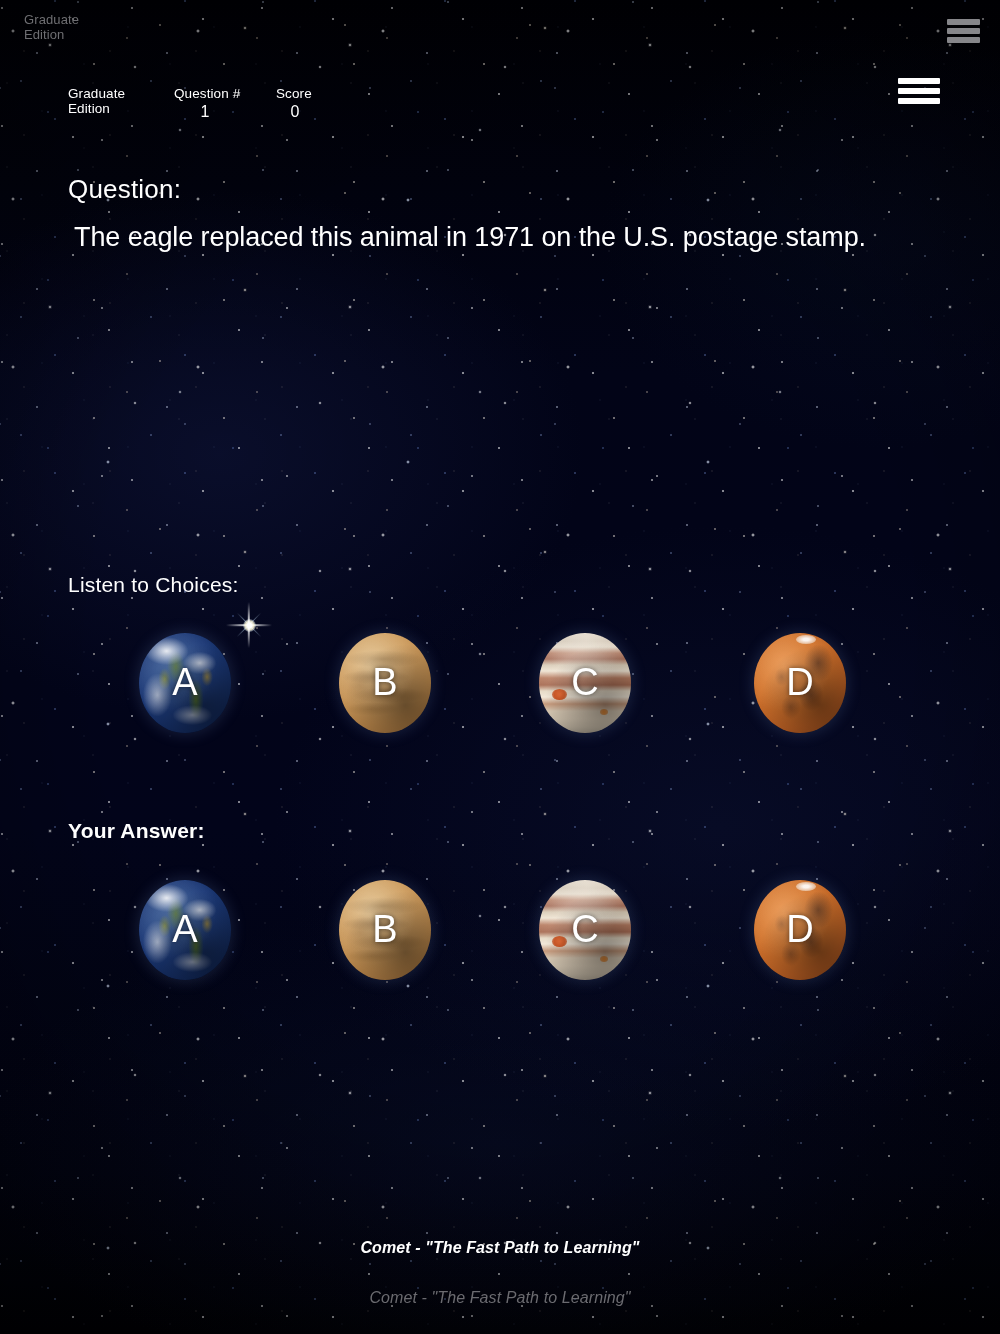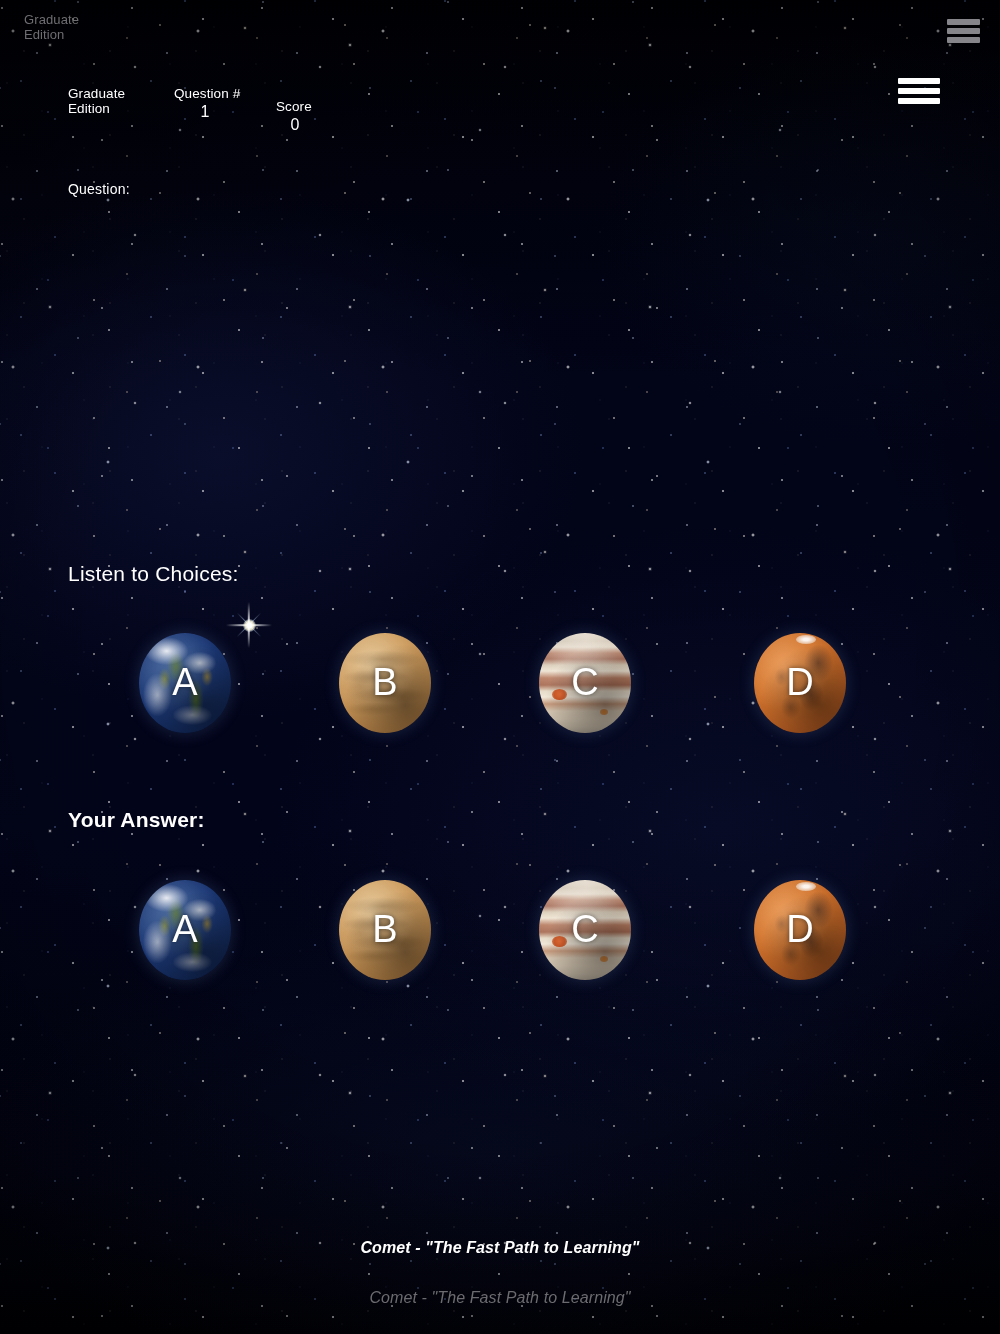--- a/index.html
+++ b/index.html
@@ -154,58 +154,59 @@
   }
   .stat .val {
     display:block;
     font-size:16px; line-height:20px;
     font-weight:400;
     margin-top:1px;
   }
   .stat-edition { left:68px; top:4px; }
   .stat-question { left:166px; top:4px;margin-left:8px; }
   .stat-question .val { text-align:center; width:62px; }
-  .stat-score { left:276px; top:17px; }
+  .stat-score { left:276px; top:4px; }
   .stat-score .val { text-align:center; width:38px; }
 
   .menu-button {
     position:absolute; right:60px; top:78px;
     width:42px; height:26px;
     display:flex; flex-direction:column; justify-content:space-between;
     cursor:pointer;
   }
   .menu-button span {
     display:block; height:6px; width:100%;
     background:#ffffff; border-radius:1px;
   }
 
   
   .q-label {
     position:absolute; left:68px; top:176px;
     color:#ffffff;
-    font-size:14px; line-height:26px;
+    font-size:26px; line-height:26px;
     font-weight:400;
     letter-spacing:.2px;
   }
   .q-text {
     position:absolute; left:74px; top:219px;
     width:880px;
     color:#ffffff;
     font-size:27px; line-height:36px;
     font-weight:400;
     letter-spacing:-.1px;
   }
 
   
   .sec-label {
     position:absolute;
     color:#ffffff;
     font-size:21px; line-height:26px;
     font-weight:400;
     letter-spacing:.2px;
+    margin-top:11px;
   }
   .sec-listen { left:68px; top:561px; }
   .sec-answer { left:68px; top:807px;font-weight:bold; }
 
   
   .planet-row { position:absolute; left:0; width:100%; height:100px; }
   .row-listen { top:633px; }
   .row-answer { top:880px; }
 
   .planet {
@@ -378,20 +379,21 @@
     </div>
   </div>
 
   <div class="menu-button">
     <span></span>
     <span></span>
     <span></span>
   </div>
 
   <div class="q-label">Question:</div>
+  <div class="q-text">The eagle replaced this animal in 1971 on the U.S. postage stamp.</div>
 
   <div class="sec-label sec-listen">Listen to Choices:</div>
 
   <div class="planet-row row-listen">
 
     <div class="planet" style="left:139px;">
       <div class="sphere earth"></div>
       <div class="shade"></div>
       <div class="letter">A</div>
     </div>

